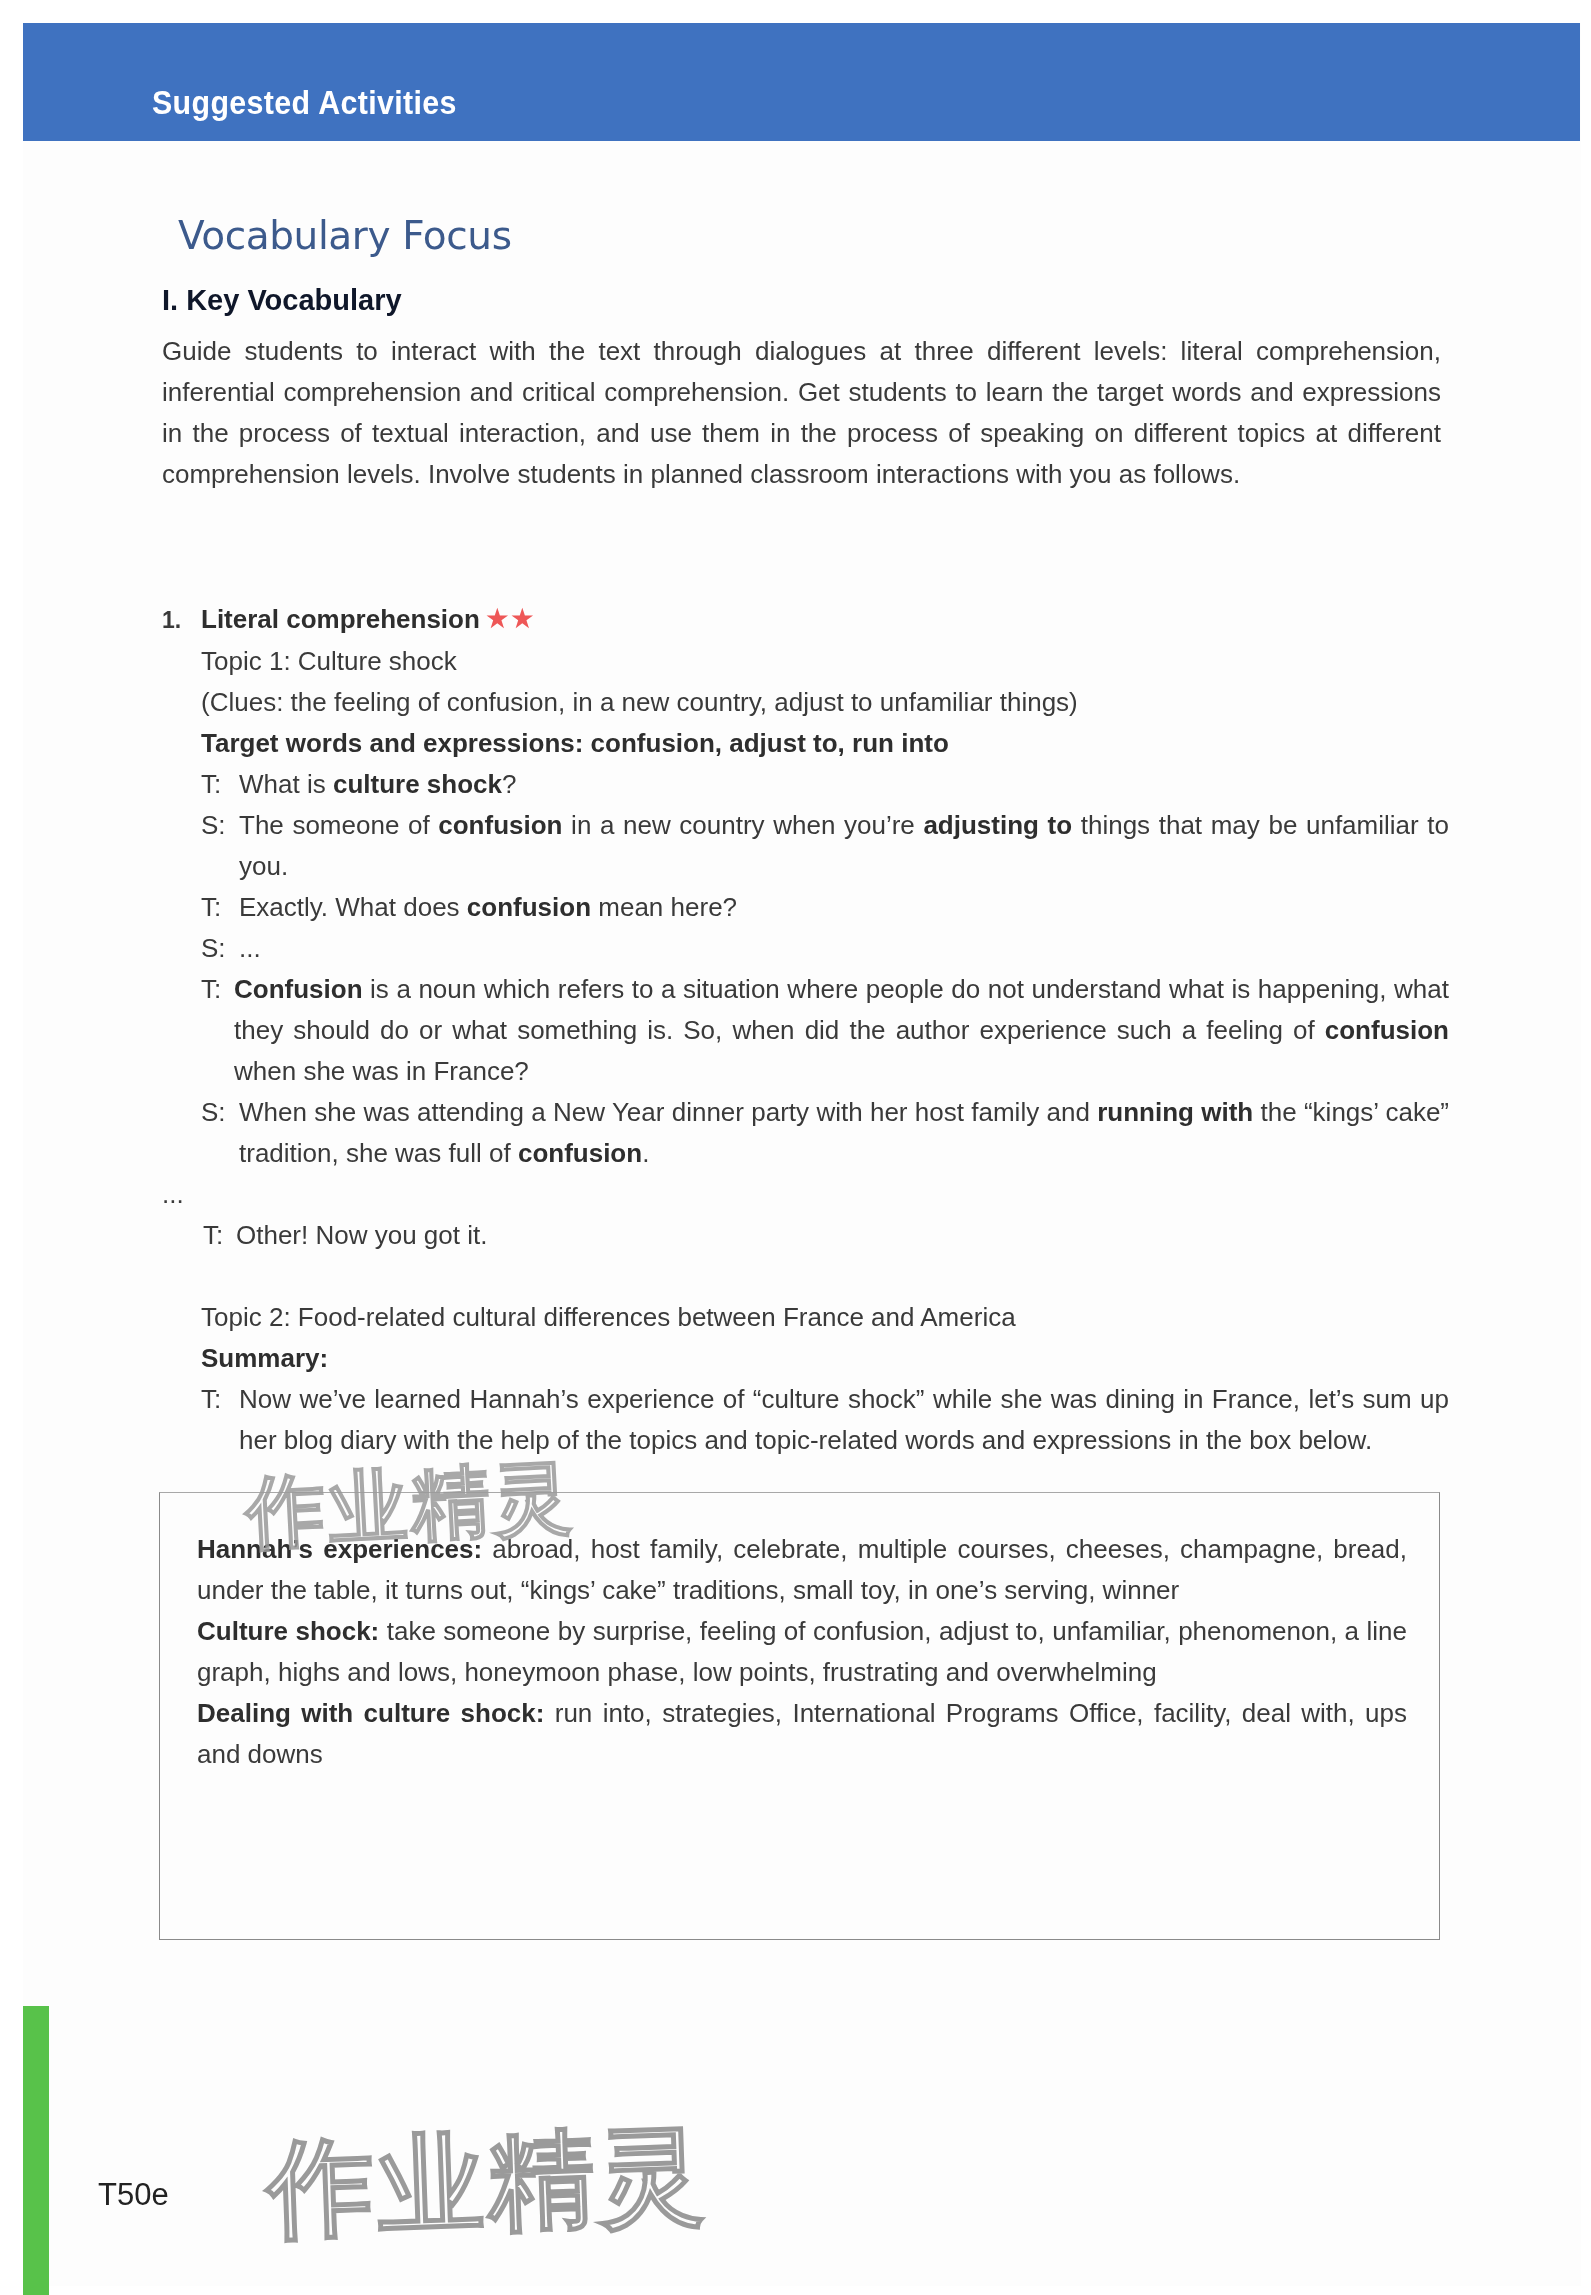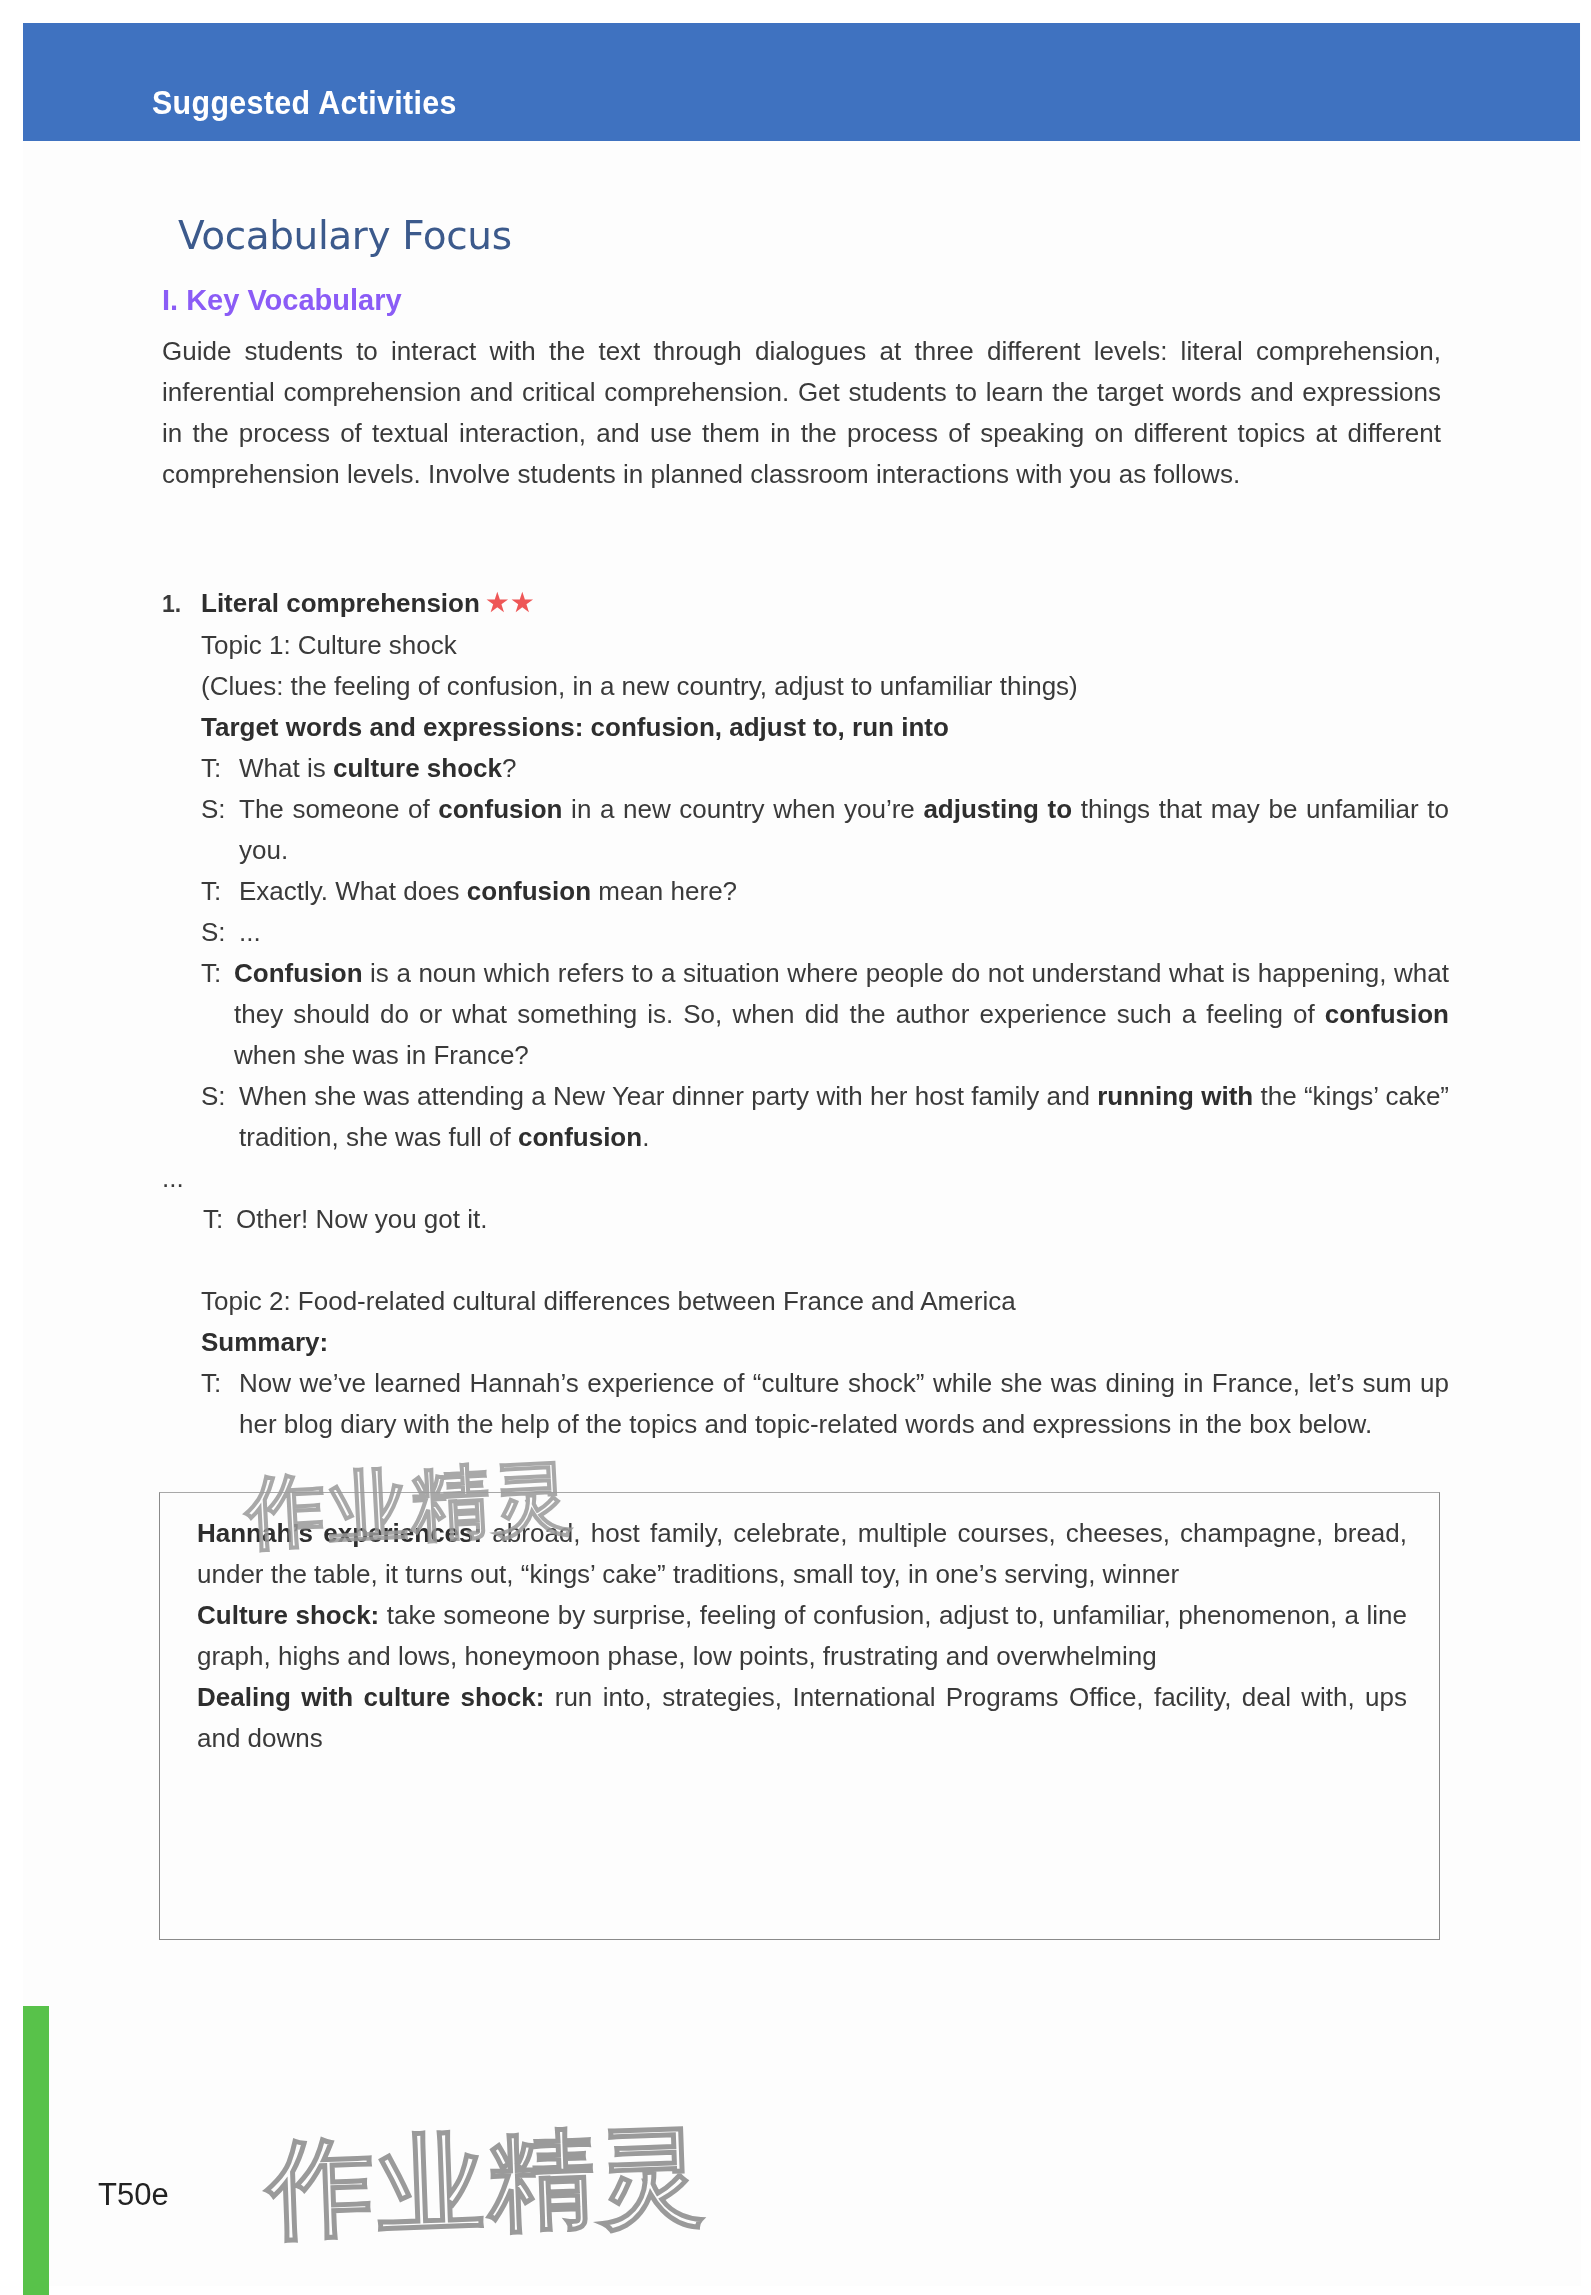--- a/index.html
+++ b/index.html
@@ -53,27 +53,28 @@
       color: #3c5a8c;
       letter-spacing: -0.4px;
     }
     .subsection-title {
       position: absolute;
       left: 162px;
       top: 284px;
       font-family: "Liberation Sans", sans-serif;
       font-weight: bold;
       font-size: 29px;
-      color: #8b5cf6;
+      color: #0f172a;
     }
     .body-text {
       font-family: "Liberation Sans", sans-serif;
       font-size: 26px;
       line-height: 41px;
       color: #3a3a3a;
+      margin-top: 16px;
     }
     .intro {
       position: absolute;
       left: 162px;
       top: 331px;
       width: 1279px;
       text-align: justify;
       text-align-last: left;
     }
     b { font-weight: bold; color: #2e2e2e; }

